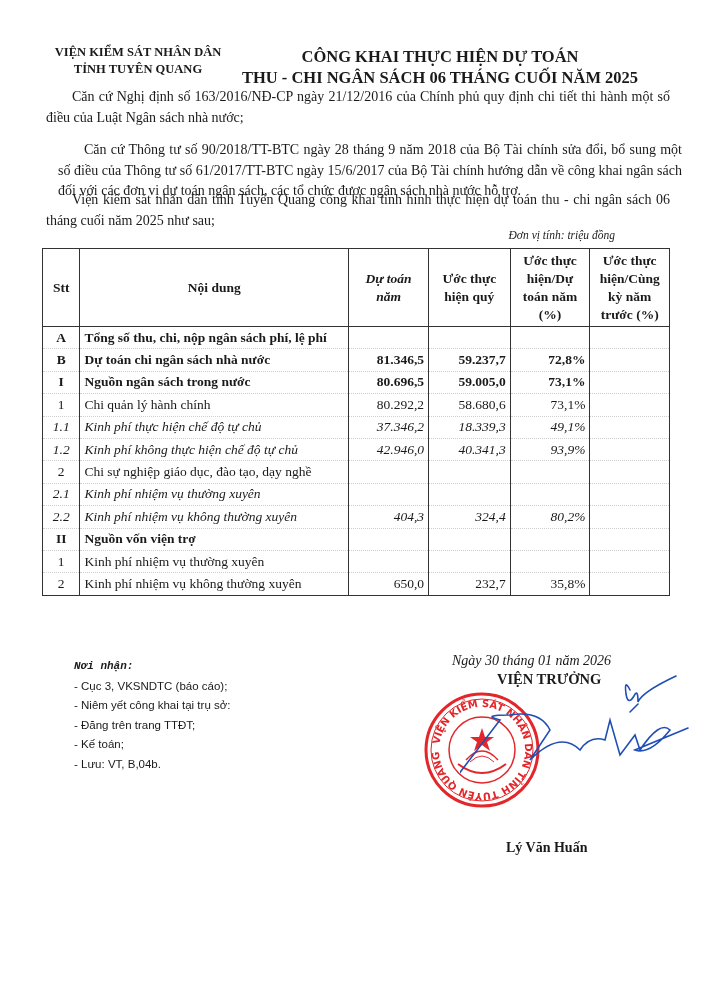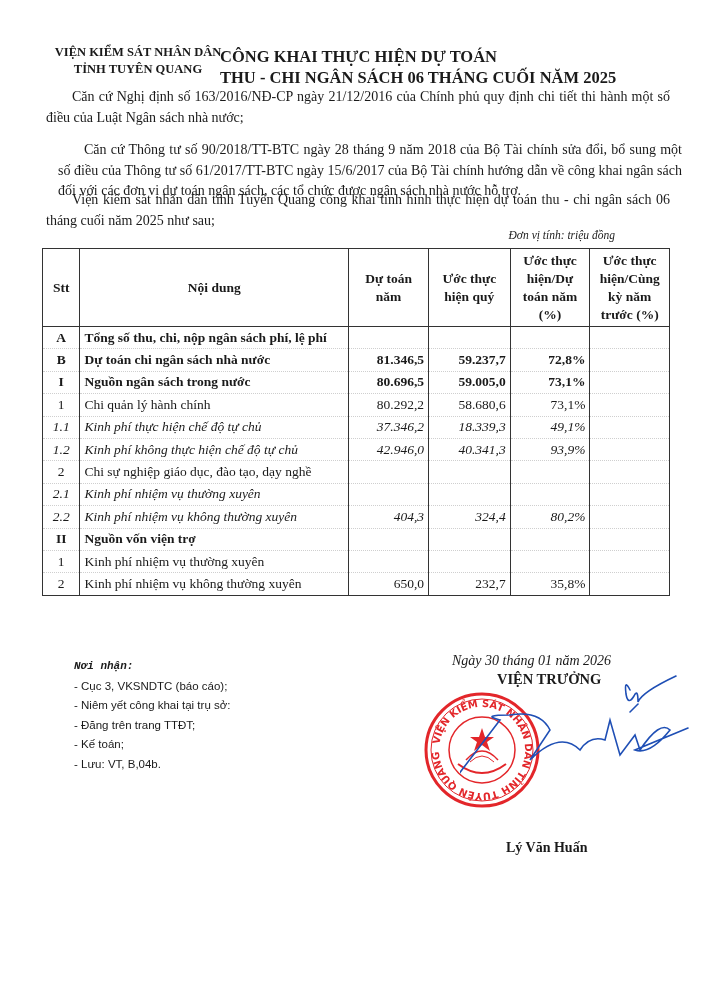--- a/index.html
+++ b/index.html
@@ -2,36 +2,36 @@
 <html><head>
   <meta charset="utf-8">
   <style>
     html, body { margin: 0; padding: 0; background: #ffffff; }
     body {
       width: 701px; height: 994px; position: relative; overflow: hidden;
       font-family: "Liberation Serif", "DejaVu Serif", serif; color: #1a1a1a;
     }
     .agency { position: absolute; left: 48px; top: 28px; width: 180px; text-align: center;
       font-weight: bold; font-size: 12.5px; line-height: 17px; margin-top: 16px; }
-    .title { position: absolute; left: 220px; top: 46px; width: 440px; text-align: left;
+    .title { position: absolute; left: 220px; top: 46px; width: 440px; text-align: center;
       font-weight: bold; font-size: 16.5px; line-height: 21px; }
     .para { position: absolute; left: 46px; width: 624px; font-size: 14px; line-height: 20.5px; text-indent: 26px; text-align: justify; }
     .unit { position: absolute; right: 86px; top: 229px; font-style: italic; font-size: 11.5px; }
 
     table.budget { position: absolute; left: 42px; top: 248px; width: 628px; border-collapse: collapse; font-size: 13.5px; }
     table.budget th, table.budget td { border-left: 1.5px solid #333; border-right: 1.5px solid #333; padding: 0 4px; }
     table.budget th { border: 1.5px solid #333; font-weight: bold; height: 77px; line-height: 18px; text-align: center; }
     table.budget tbody tr { height: 22.4px; }
     table.budget tbody td { border-bottom: 1px dotted #cfcfcf; white-space: nowrap; }
     table.budget tbody tr:last-child td { border-bottom: 1.5px solid #333; }
     td.stt { text-align: center; width: 22px; }
     td.num { text-align: right; }
     tr.bold td { font-weight: bold; }
     tr.italic td { font-style: italic; }
-    .col-stt { width: 30px; } .col-content { width: 262px; } .col-plan { width: 74px; }
+    .col-stt { width: 30px; } .col-content { width: 262px; } .col-plan { width: 74px; font-style: italic; }
     .col-est { width: 76px; } .col-ratio { width: 74px; } .col-prev { width: 72px; }
 
     .recipients { position: absolute; left: 74px; top: 657px; font-size: 11.5px; line-height: 19.5px; font-family: "Liberation Sans", sans-serif; }
     .recipients .heading { font-family: Liberation Mono, monospace; font-style: italic; font-weight: bold; font-size: 11px; }
     .dateline { position: absolute; left: 452px; top: 653px; font-style: italic; font-size: 14px; }
     .role { position: absolute; left: 497px; top: 671px; font-weight: bold; font-size: 14.5px; }
     .signer { position: absolute; left: 506px; top: 840px; font-weight: bold; font-size: 14px; }
     .stamp { position: absolute; left: 422px; top: 690px; width: 120px; height: 120px; }
     .signature { position: absolute; left: 460px; top: 660px; width: 230px; height: 130px; }
   </style>

